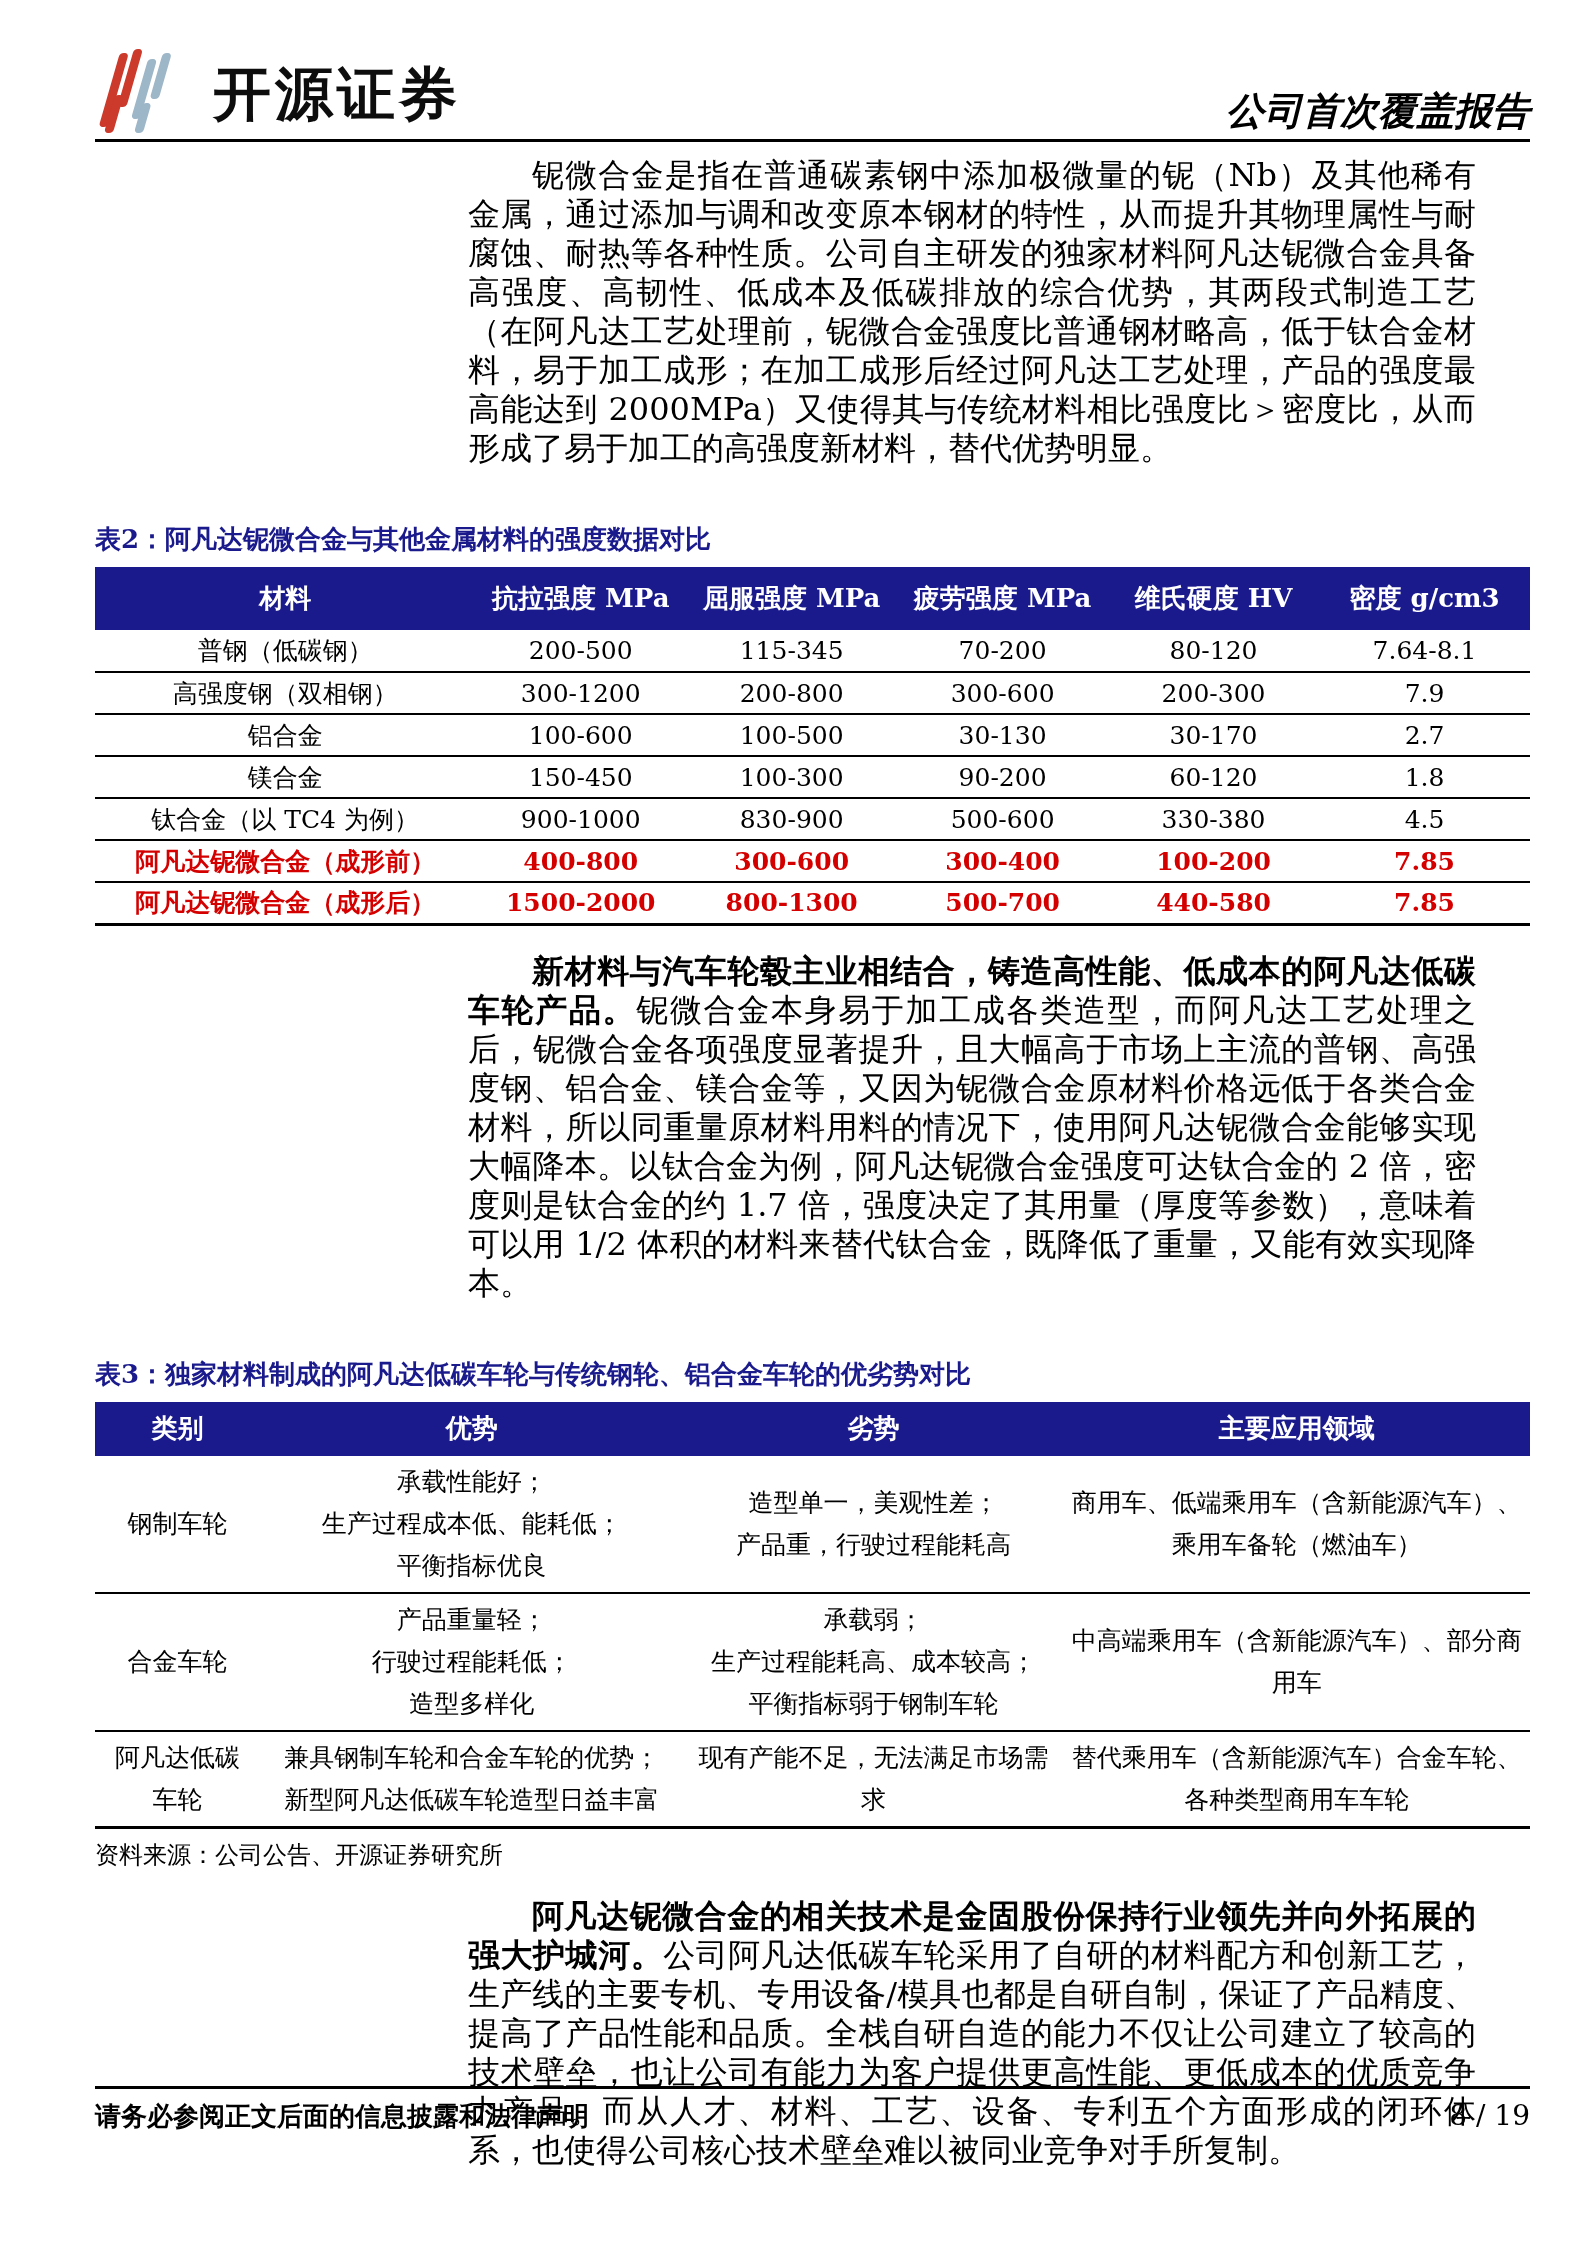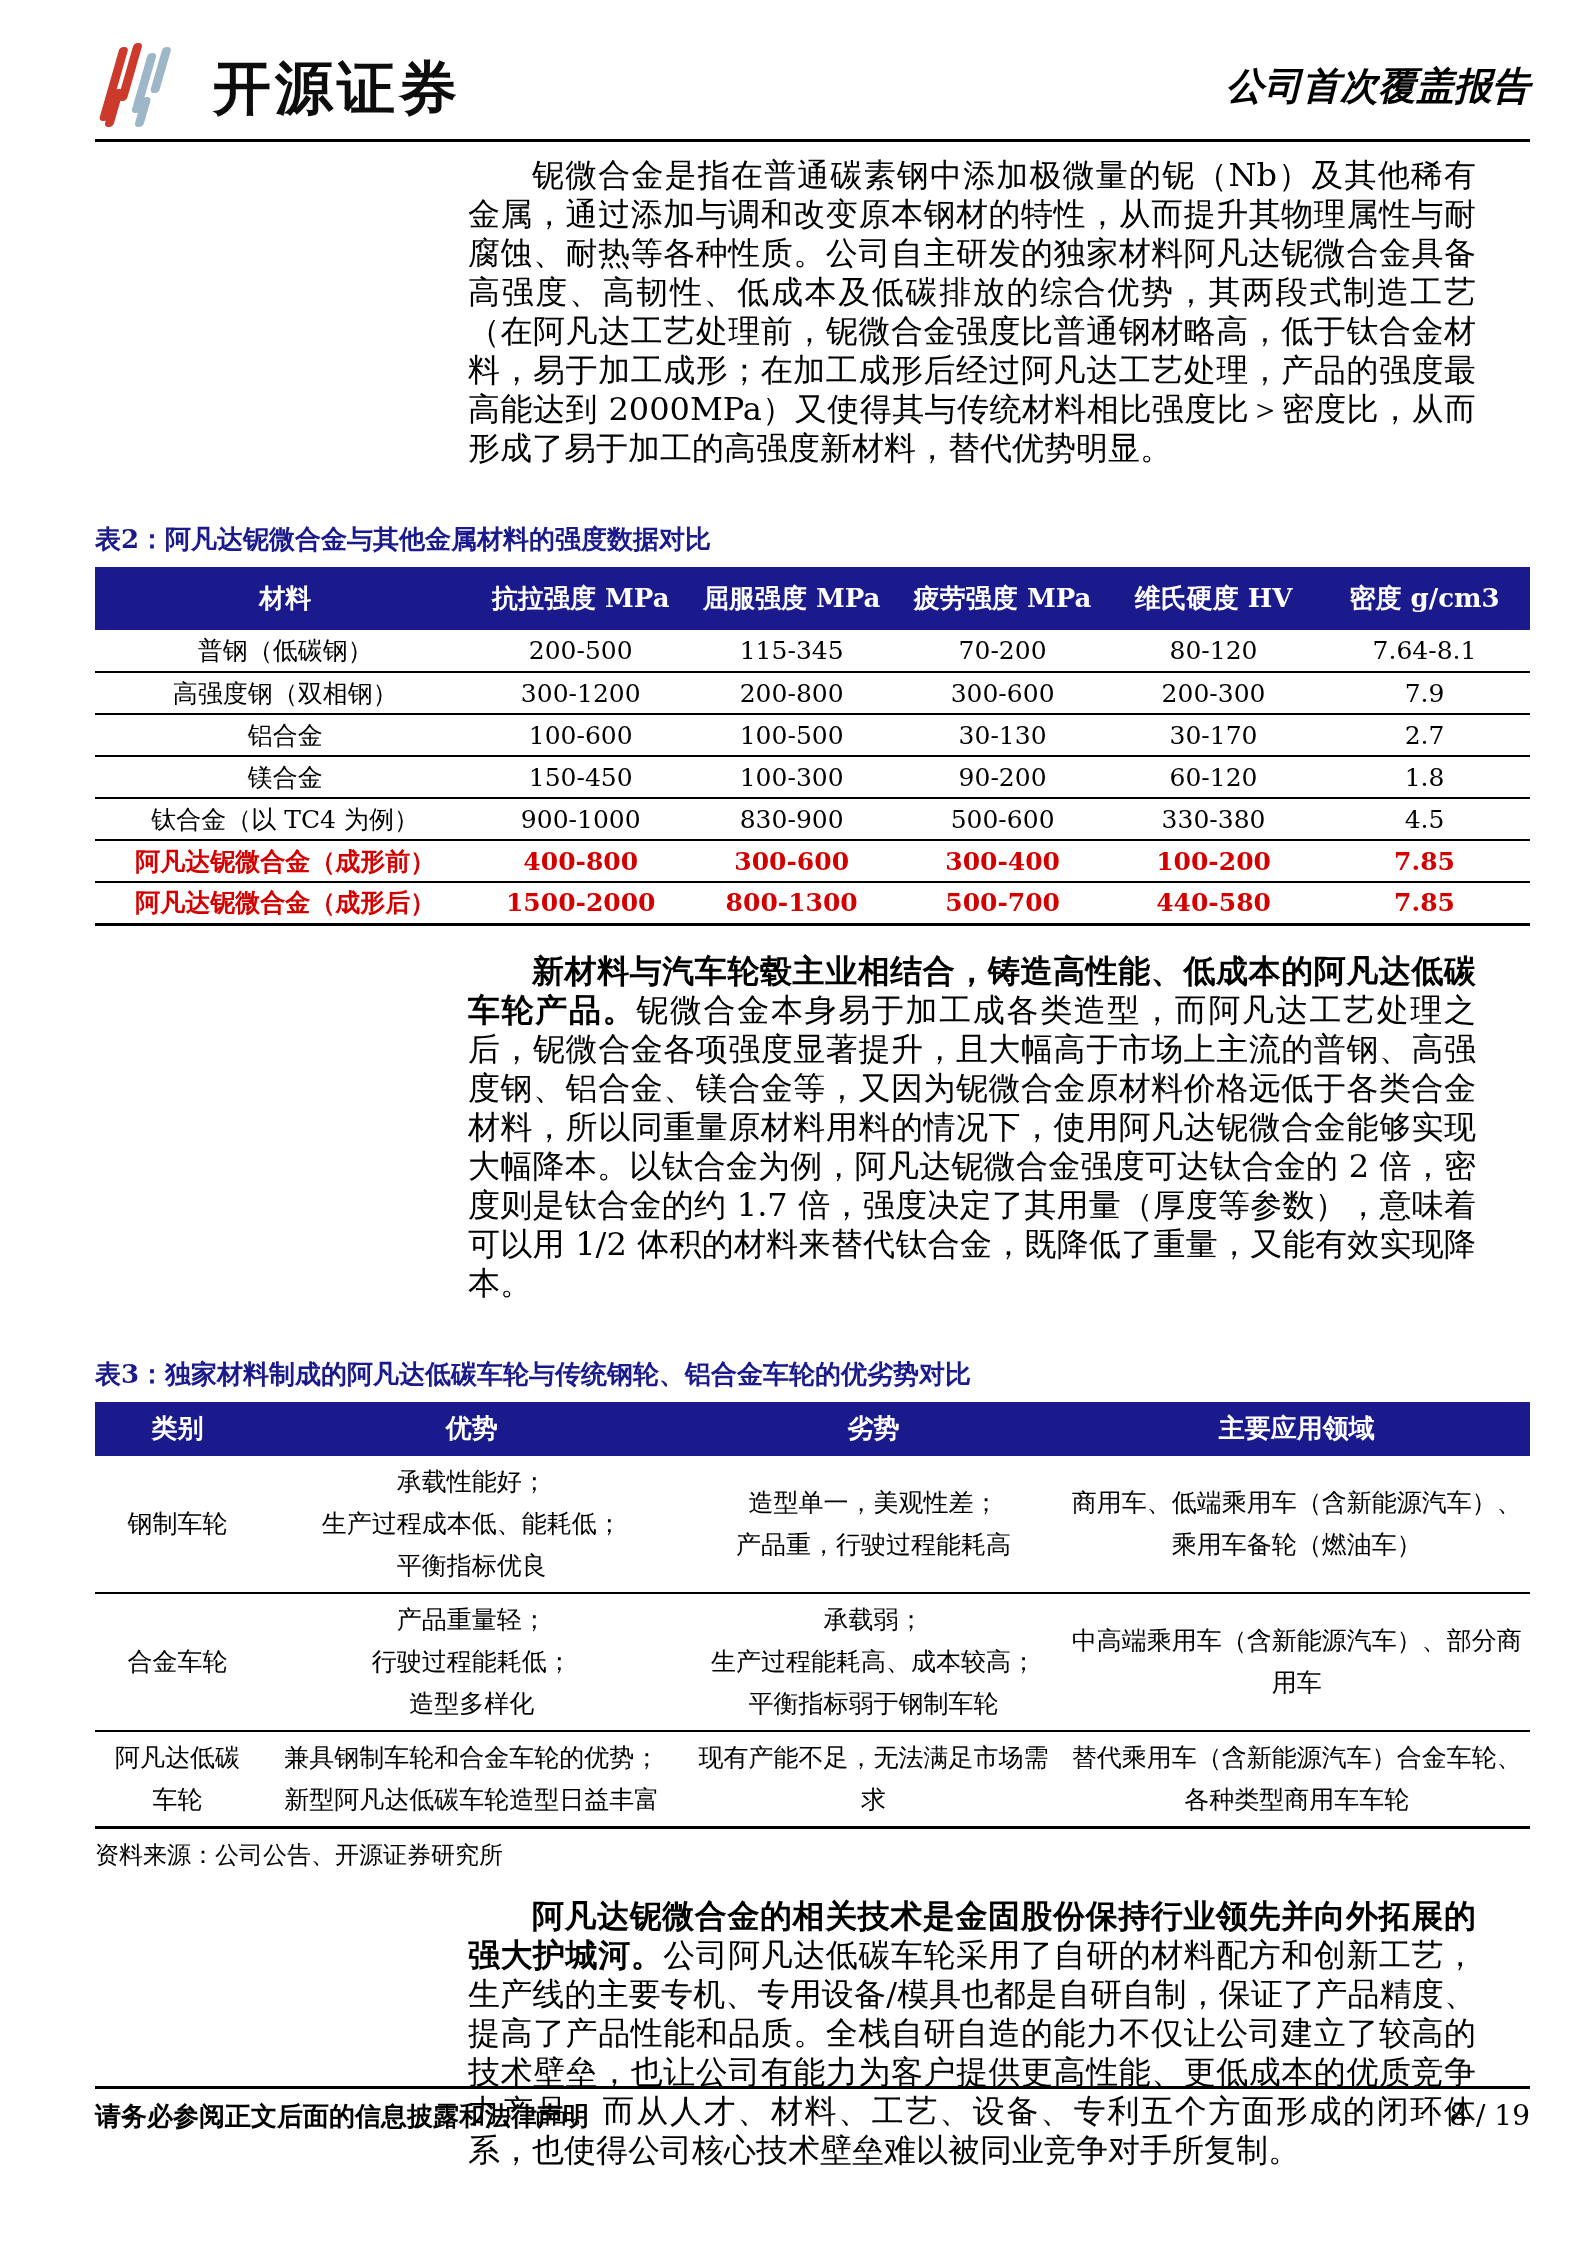--- a/index.html
+++ b/index.html
@@ -14,23 +14,22 @@
     background: #fff;
     padding: 42px 58px 0 95px;
     overflow: hidden;
   }
   .content { width: 1435px; }
 
   
   .hdr {
     display: flex;
     justify-content: space-between;
-    align-items: center;
+    align-items: flex-end;
     border-bottom: 3px solid #000;
-    padding-bottom: 6px;
     height: 100px;
   }
   .brand { display: flex; align-items: center; gap: 14px; }
   .brand-name {
     font-family: "DejaVu Sans", sans-serif;
     font-weight: 900;
     font-size: 58px;
     letter-spacing: 4px;
     color: #0d0d0d;
     line-height: 1;

